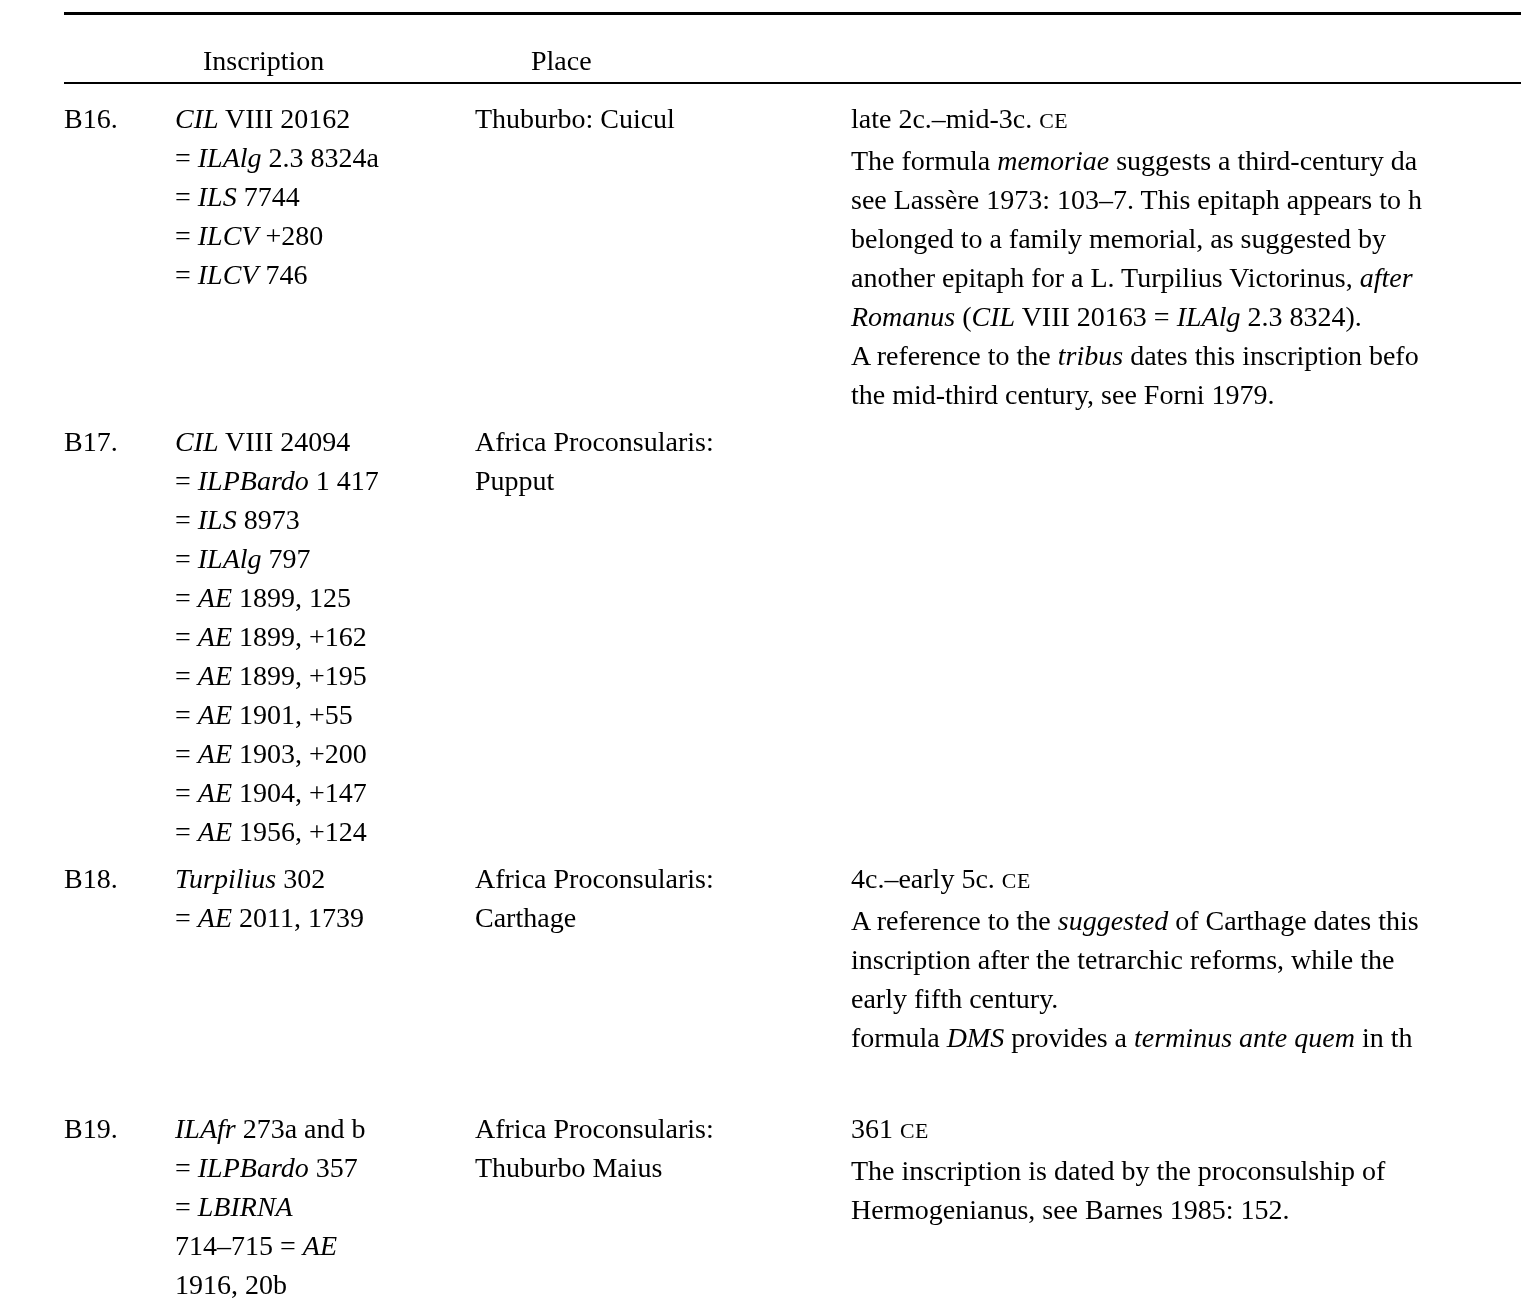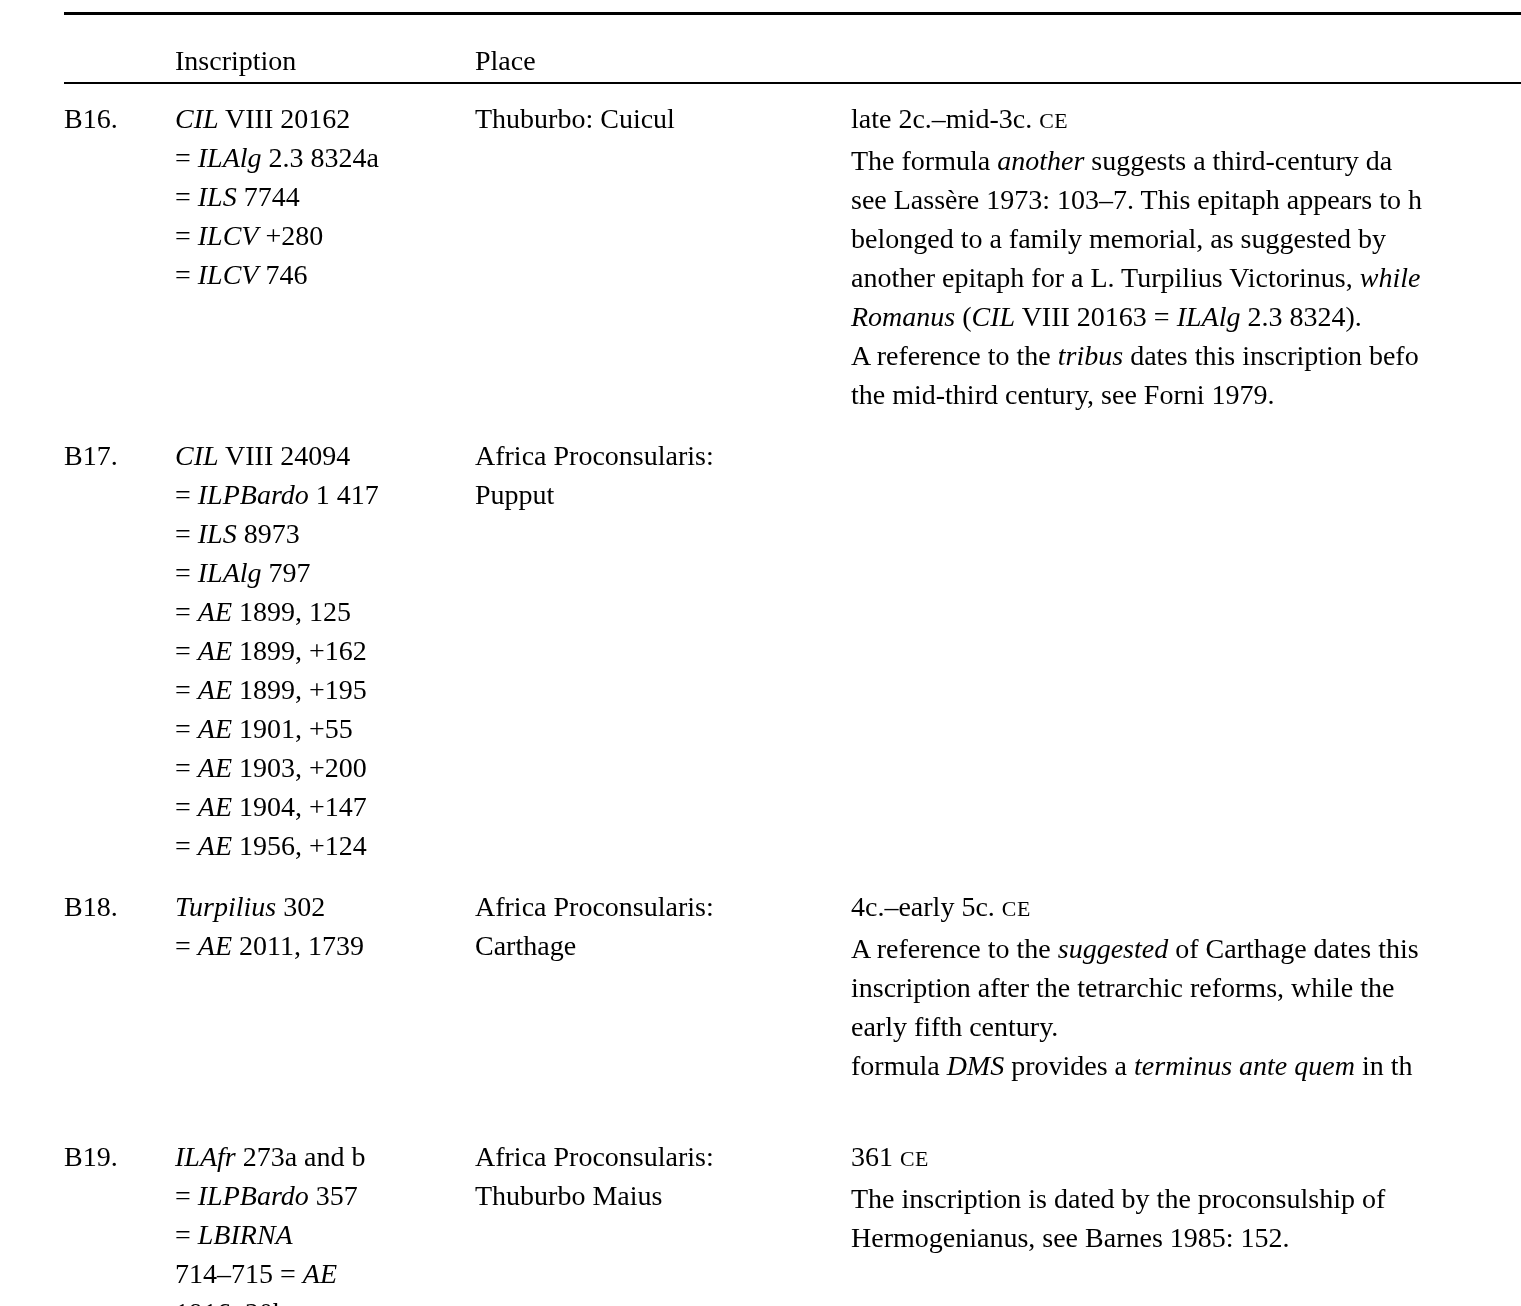--- a/index.html
+++ b/index.html
@@ -35,26 +35,27 @@
   }
   .grid-row {
     display: grid;
     grid-template-columns: 111px 300px 376px 1fr;
     align-items: start;
     padding-left: 64px;
   }
   .header-row {
     padding-top: 26px;
     padding-bottom: 2px;
+    gap: 28px;
   }
   .table-body {
     padding-top: 15px;
   }
   .row + .row {
-    margin-top: 22px;
+    margin-top: 8px;
   }
   .row:last-child {
     margin-top: 52px;
   }
   .cell {
     overflow: visible;
   }
   .line {
     white-space: nowrap;
   }
@@ -90,24 +91,24 @@
           <div class="line">= <i>ILAlg</i> 2.3 8324a</div>
           <div class="line">= <i>ILS</i> 7744</div>
           <div class="line">= <i>ILCV</i> +280</div>
           <div class="line">= <i>ILCV</i> 746</div>
         </div>
         <div class="cell place-cell">
           <div class="line">Thuburbo: Cuicul</div>
         </div>
         <div class="cell date-cell">
           <div class="line">late 2c.–mid-3c. <span class="sc">CE</span></div>
-          <div class="line">The formula <i>another</i> suggests a third-century da</div>
+          <div class="line">The formula <i>memoriae</i> suggests a third-century da</div>
           <div class="line">see Lassère 1973: 103–7. This epitaph appears to h</div>
           <div class="line">belonged to a family memorial, as suggested by</div>
-          <div class="line">another epitaph for a L. Turpilius Victorinus, <i>while</i></div>
+          <div class="line">another epitaph for a L. Turpilius Victorinus, <i>after</i></div>
           <div class="line"><i>Romanus</i> (<i>CIL</i> VIII 20163 = <i>ILAlg</i> 2.3 8324).</div>
           <div class="line">A reference to the <i>tribus</i> dates this inscription befo</div>
           <div class="line">the mid-third century, see Forni 1979.</div>
         </div>
       </div>
       <div class="grid-row row">
         <div class="cell label-cell">
           <div class="line">B17.</div>
         </div>
         <div class="cell inscription-cell">

